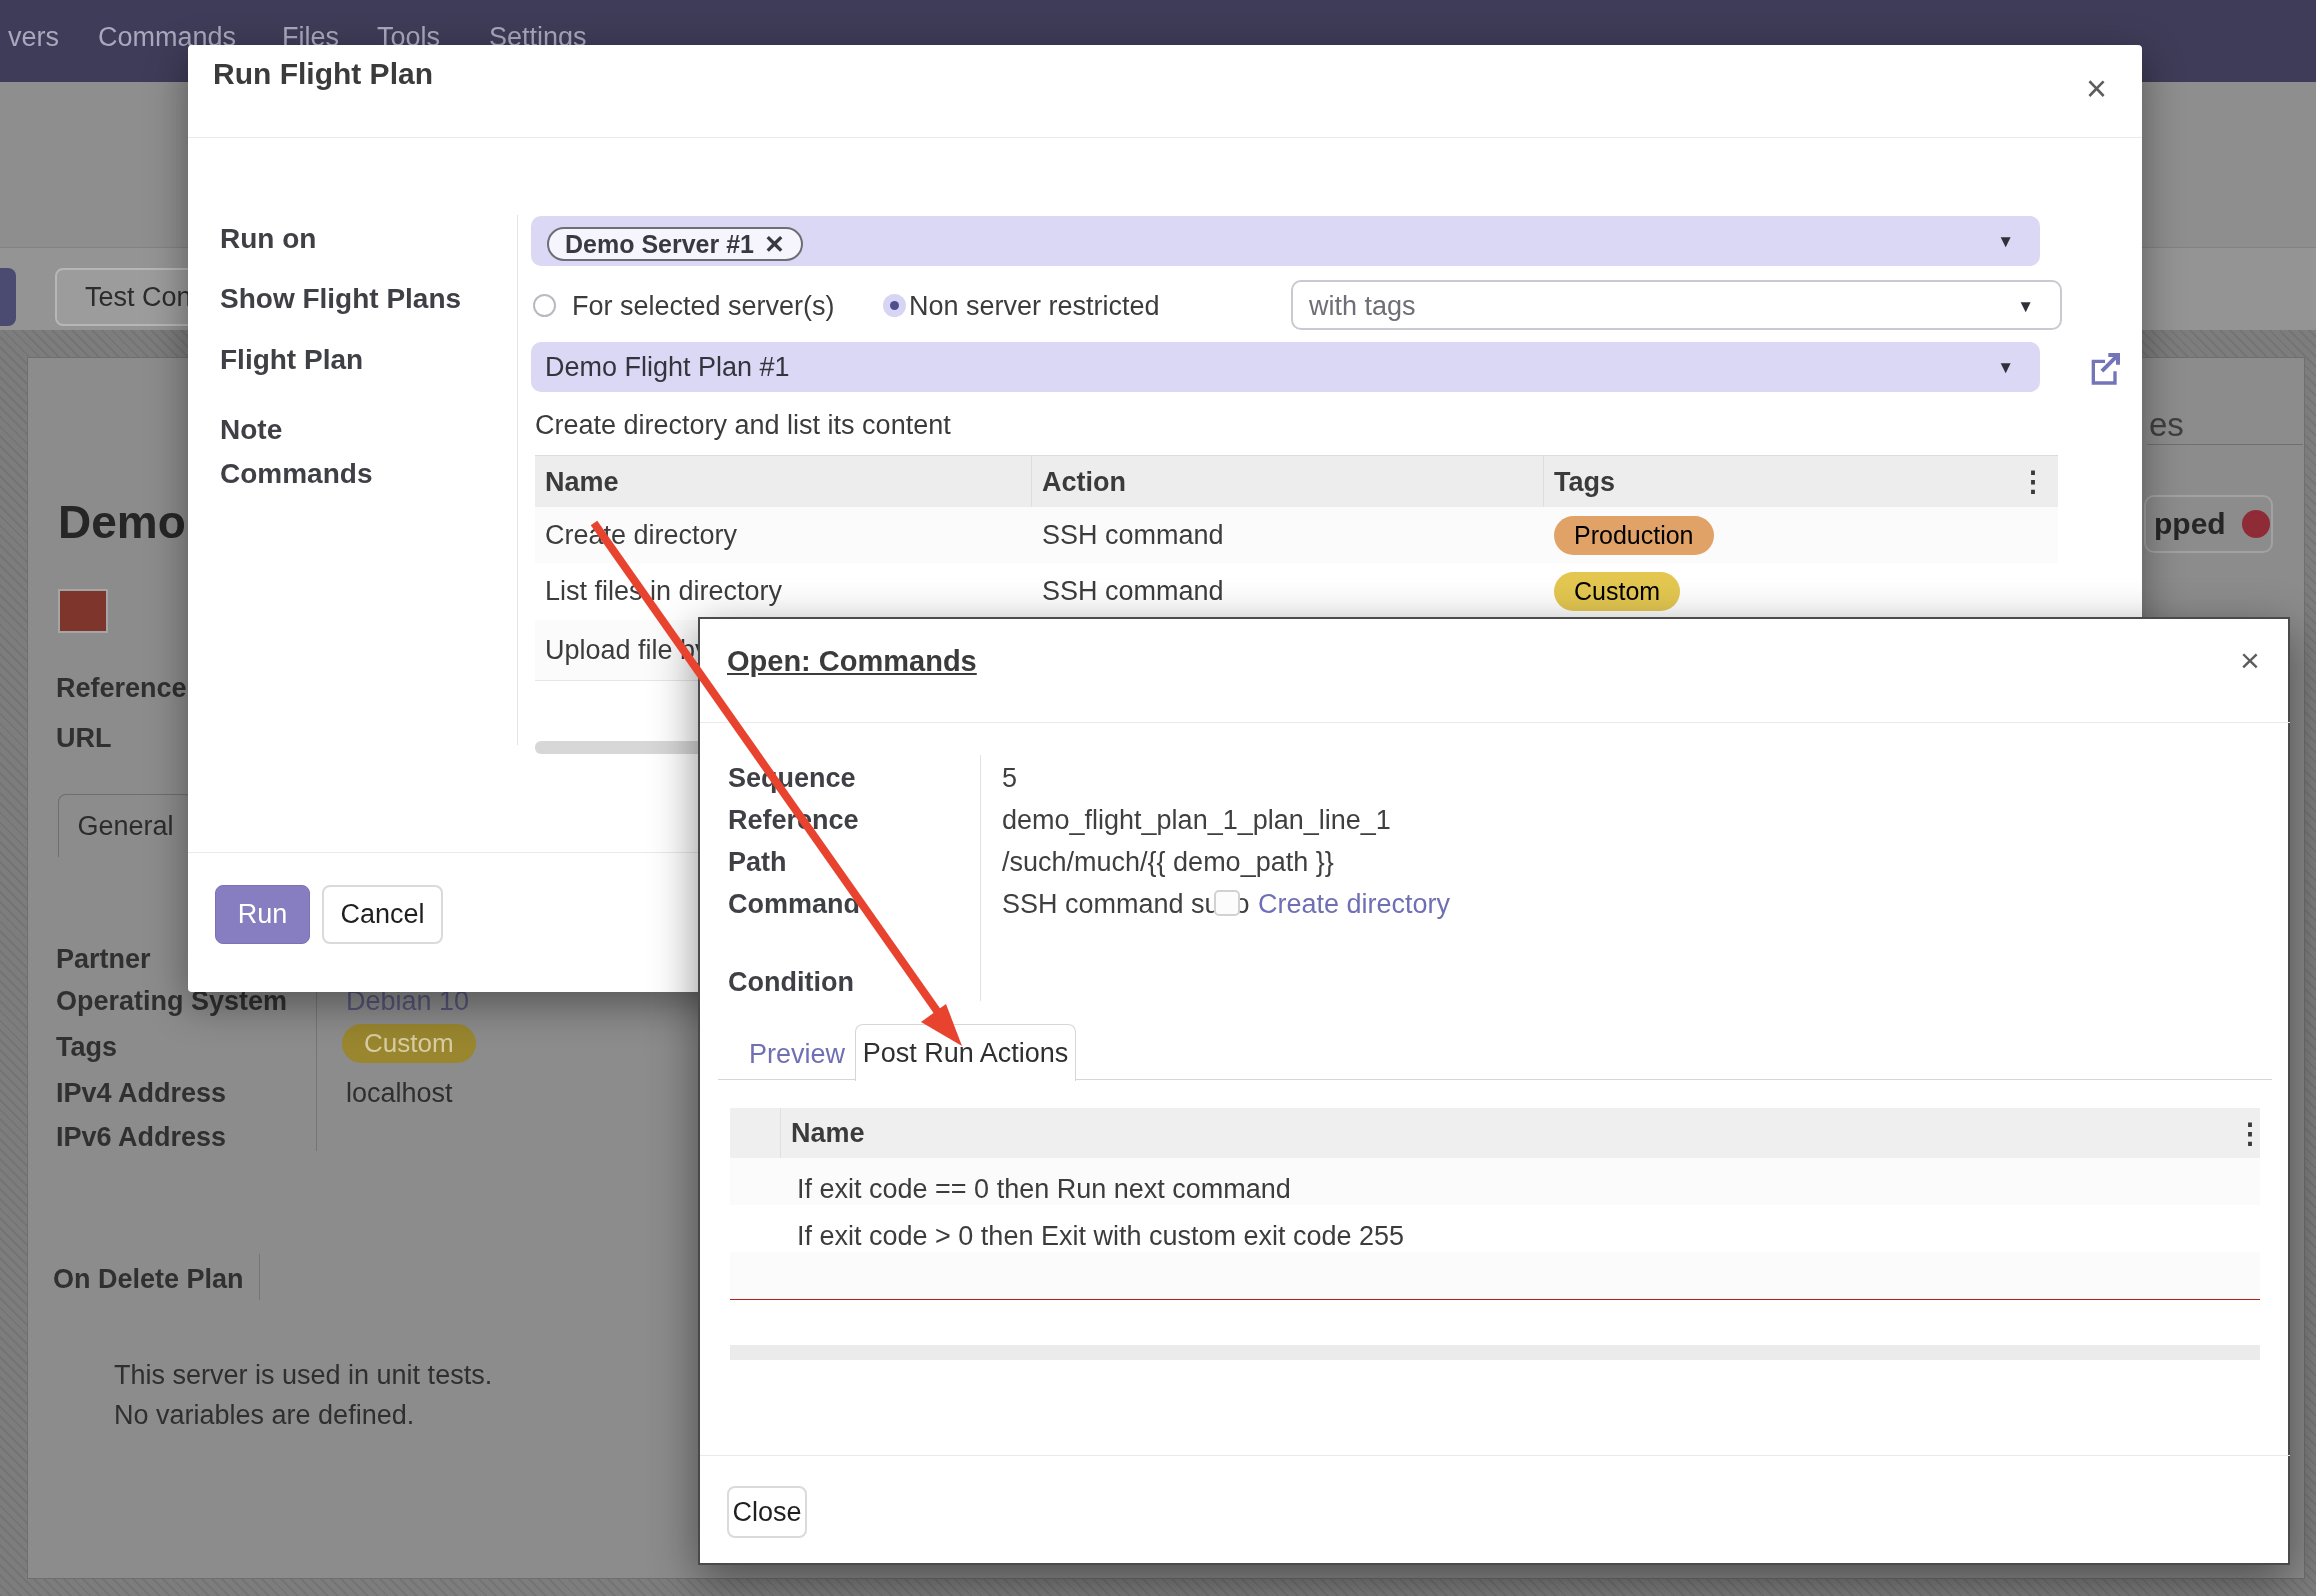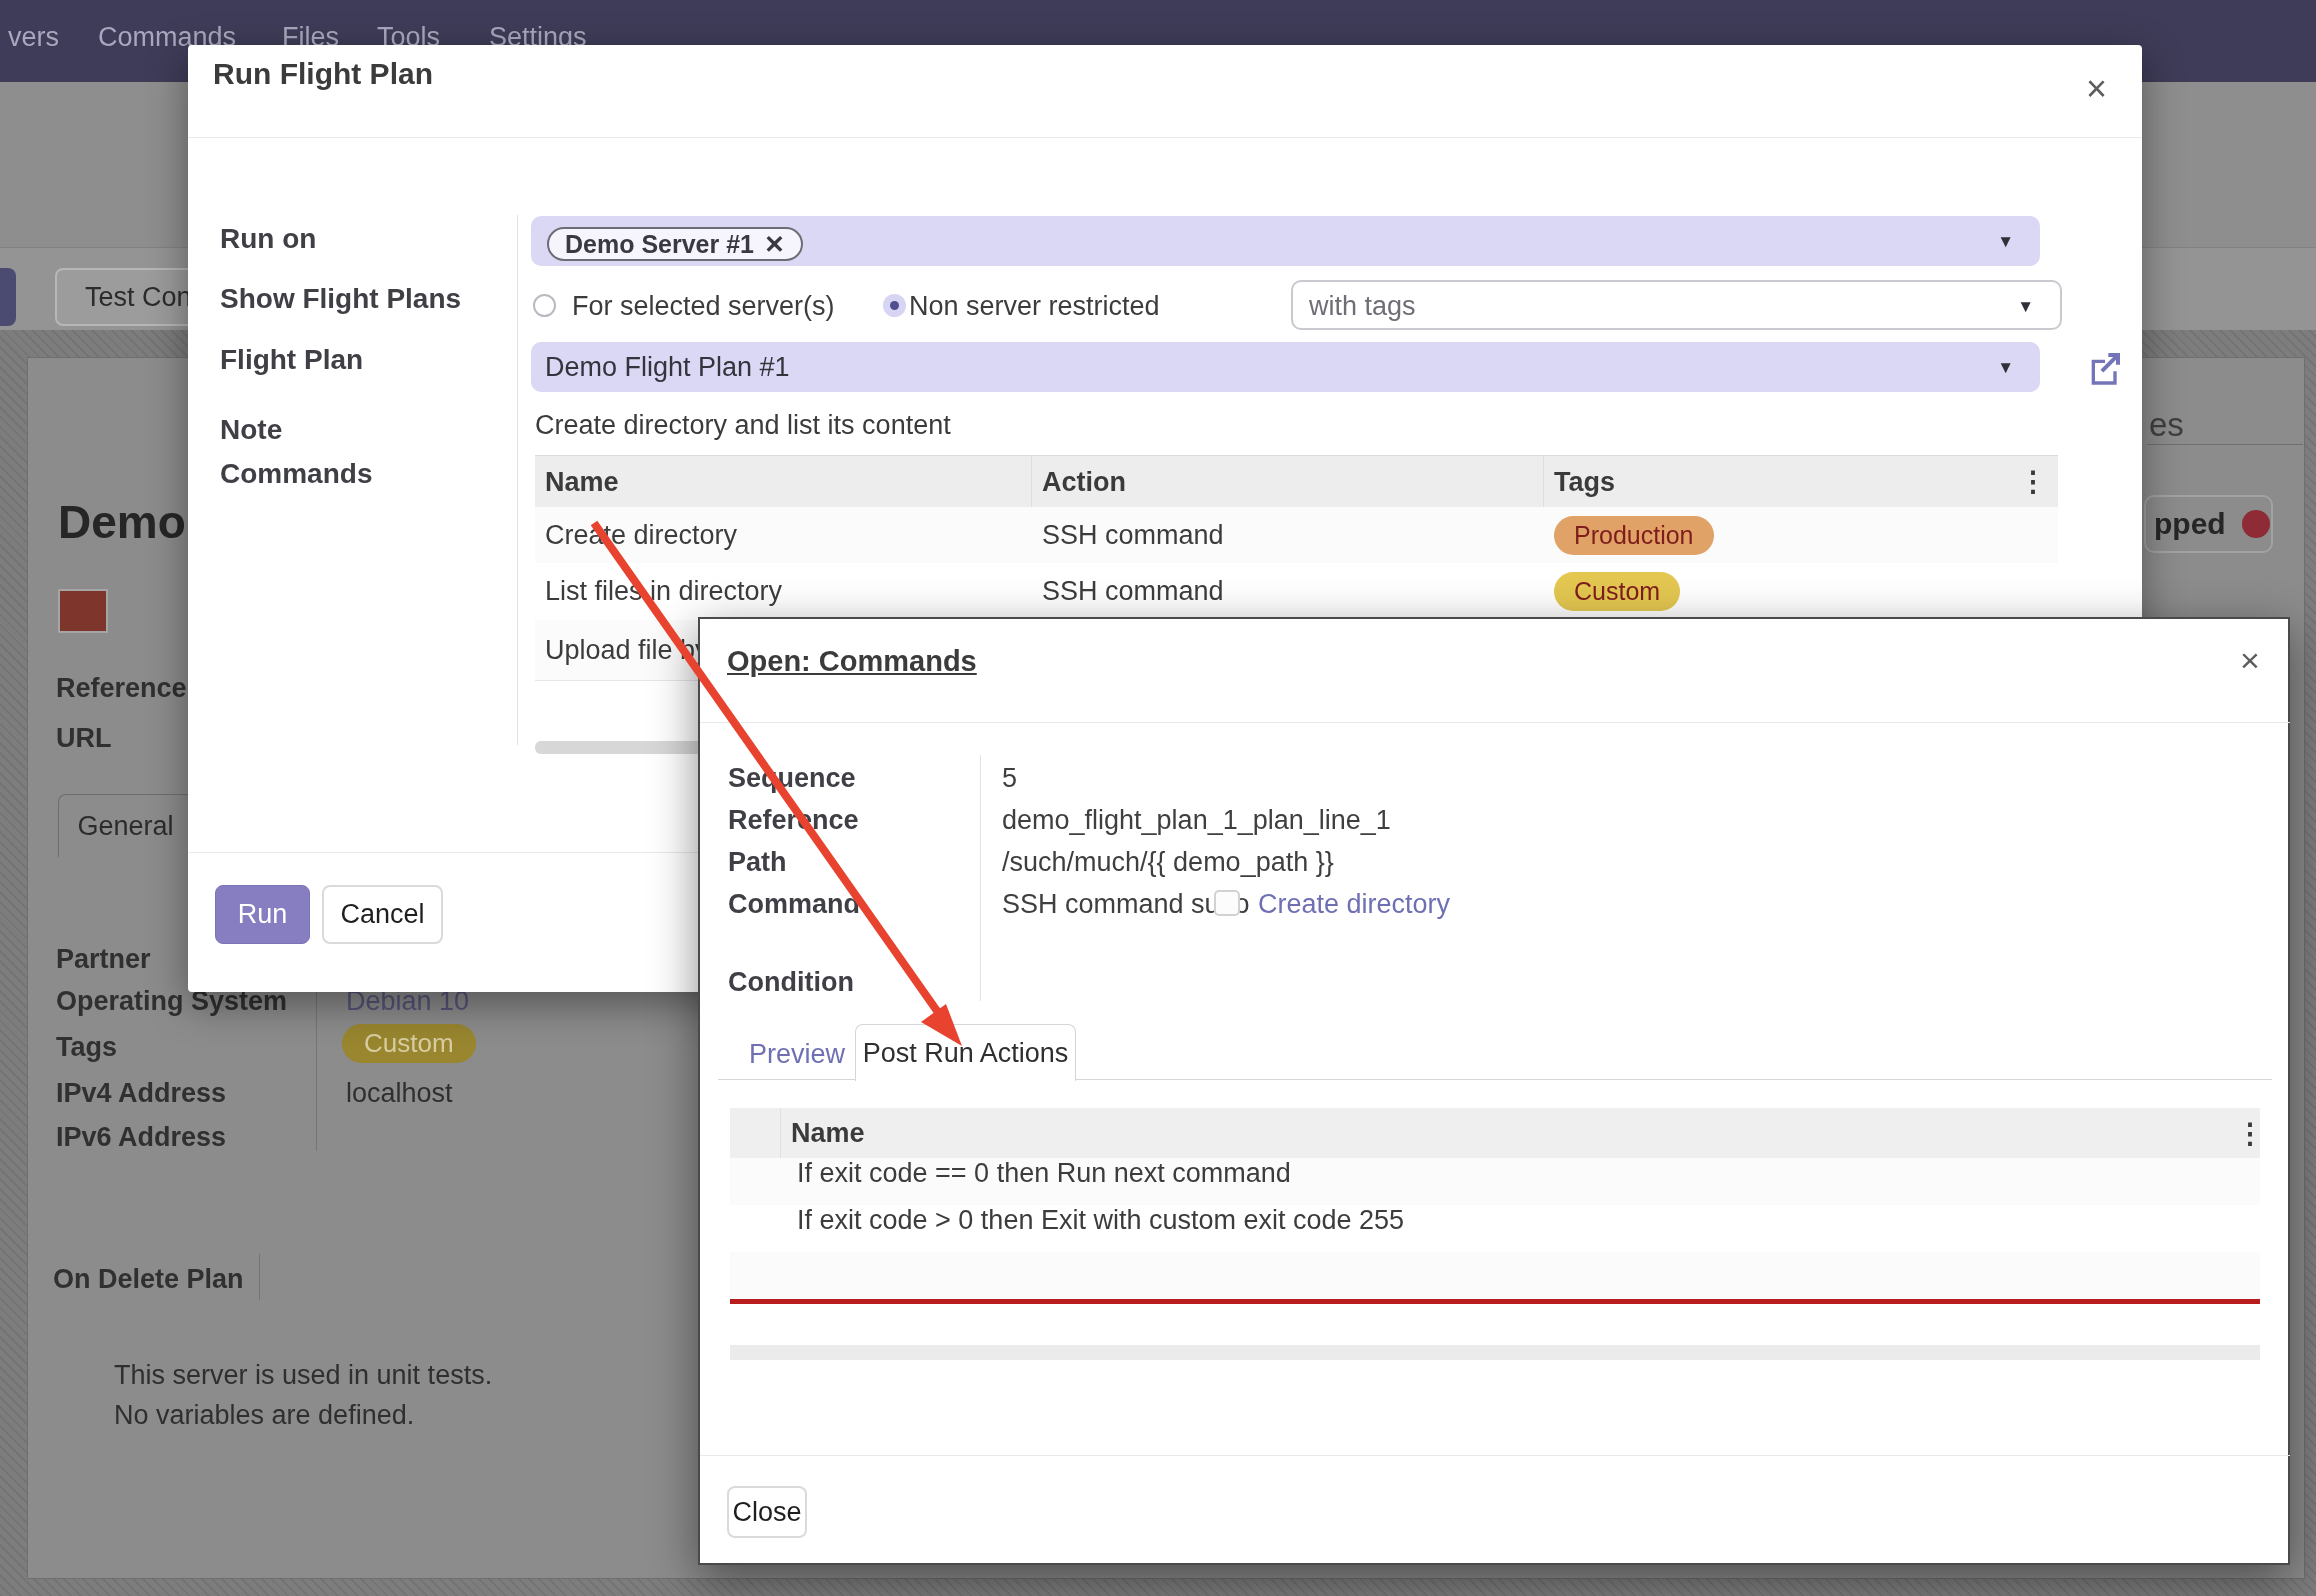--- a/index.html
+++ b/index.html
@@ -46,40 +46,40 @@
   .radio.sel{background:#d7d5f3;border:none;}
   .radio.sel::after{content:"";position:absolute;left:7px;top:7px;width:9px;height:9px;border-radius:50%;background:#4f4f8f;}
   .rlabel{position:absolute;font-size:27px;color:#3c3c3c;}
   .sel-white{position:absolute;background:#fff;border:2px solid #c9c9cf;border-radius:10px;box-sizing:border-box;}
   .ph{color:#6e6e76;}
   .cap{position:absolute;font-size:27px;color:#3b3b3b;}
   .tbl-head{position:absolute;background:#ededed;border-top:1px solid #dcdcdc;border-bottom:1px solid #d2d2d2;display:flex;}
   .th{font-weight:bold;font-size:27px;color:#3b3b3b;display:flex;align-items:center;padding-left:10px;box-sizing:border-box;border-right:1px solid #dedede;}
   .tr{position:absolute;display:flex;background:#fbfbfb;border-bottom:1px solid #e6e6e6;}
   .td{font-size:27px;color:#3c3c3c;display:flex;align-items:center;padding-left:10px;box-sizing:border-box;}
-  .badge{border-radius:999px;color:#7f1d1d;font-size:25px;padding:5px 20px;}
+  .badge{border-radius:999px;color:#000000;font-size:25px;padding:5px 20px;}
   .b-prod{background:#e0a266;}
   .b-cust{background:#e3c751;}
   .kebab{position:absolute;font-size:28px;font-weight:bold;color:#3a3a3a;letter-spacing:0;}
   .hstrip{position:absolute;background:#d7d7d7;border-radius:6px;}
   .btn{position:absolute;border-radius:8px;font-size:27px;display:flex;align-items:center;justify-content:center;box-sizing:border-box;}
   .btn-primary{background:#867ec0;color:#fff;border:1px solid #7b73b8;}
   .btn-plain{background:#fff;color:#1f1f1f;border:2px solid #dadada;}
   
   .modal2{left:698px;top:617px;width:1592px;height:948px;background:#fff;z-index:20;
           border:2px solid #4a4a4a;box-sizing:border-box;box-shadow:0 14px 44px rgba(0,0,0,.45);}
   .olabel{position:absolute;font-weight:bold;font-size:27px;color:#3f3f46;}
   .oval{position:absolute;font-size:27px;color:#3f3f3f;}
   .chk{position:absolute;width:26px;height:26px;border:2px solid #d2d2d2;border-radius:5px;background:#fcfcfc;box-sizing:border-box;}
   .plink{position:absolute;font-size:27px;color:#6f6fb4;}
   .tab-underline{position:absolute;height:1px;background:#d6d6d6;}
   .tab-active{position:absolute;background:#fff;border:1px solid #d6d6d6;border-bottom:none;border-radius:8px 8px 0 0;
               display:flex;align-items:center;justify-content:center;font-size:27px;color:#2f2f2f;}
   .ptr-head{position:absolute;background:#efefef;border-bottom:2px solid #c9ced8;display:flex;}
-  .ptr-row{position:absolute;background:#fbfbfb;border-bottom:5px solid #b91c1c;display:flex;align-items:flex-start;}
+  .ptr-row{position:absolute;background:#fbfbfb;border-bottom:1px solid #b91c1c;display:flex;align-items:flex-end;}
   .arrow-layer{left:0;top:0;width:2316px;height:1596px;z-index:30;pointer-events:none;}
 </style>
 </head>
 <body>
 
 <div class="stage">
 
   <div class="abs navbar">
     <span class="nav-item" style="left:8px">vers</span>
     <span class="nav-item" style="left:98px">Commands</span>

